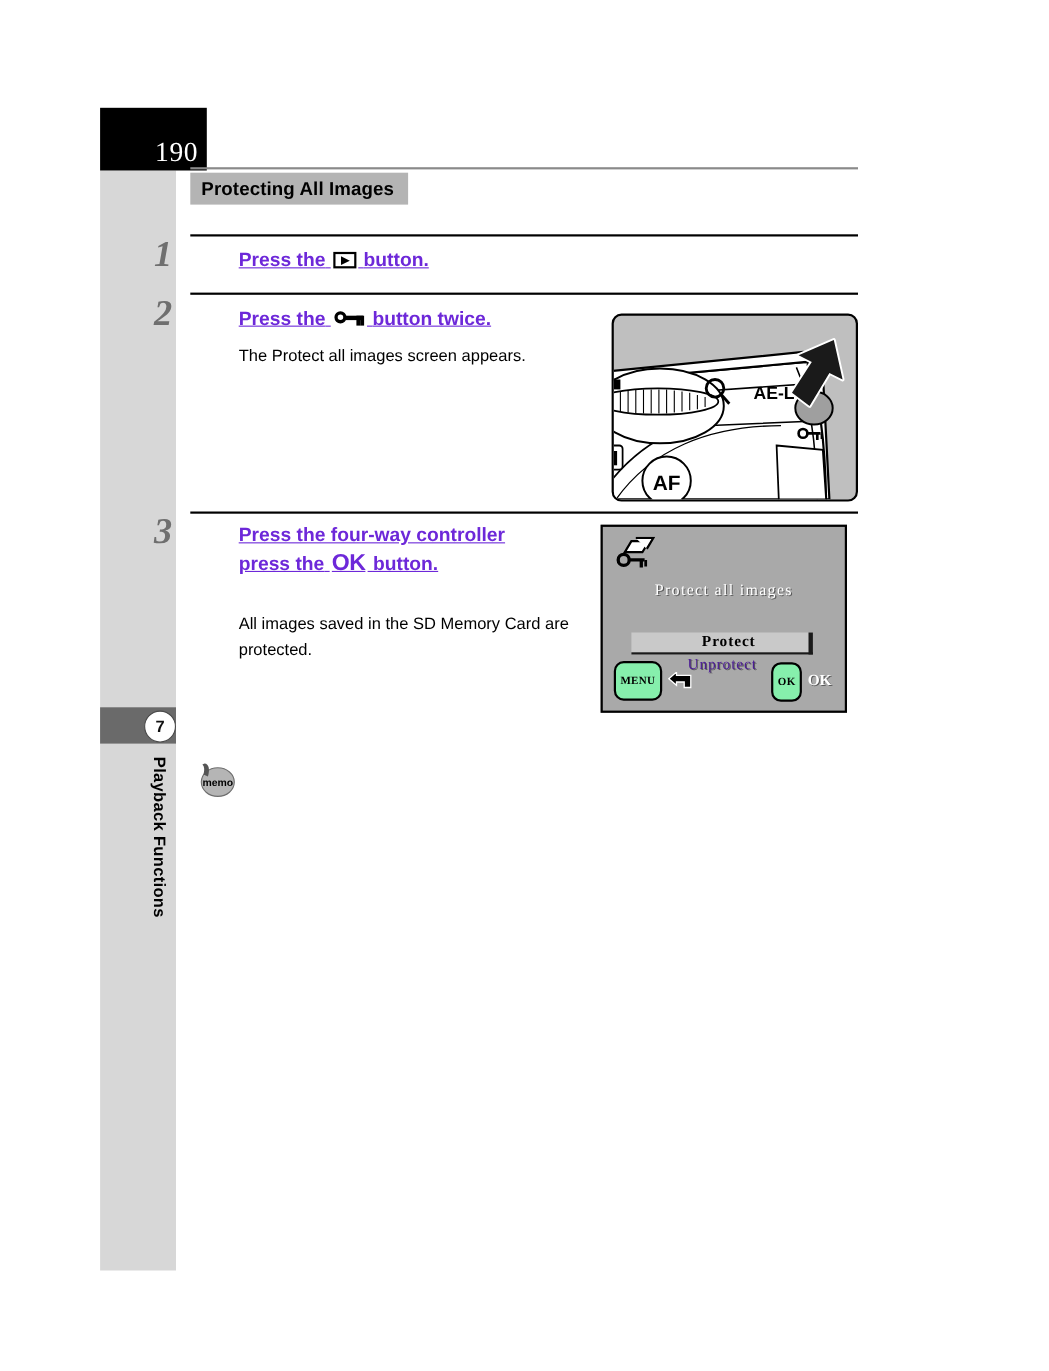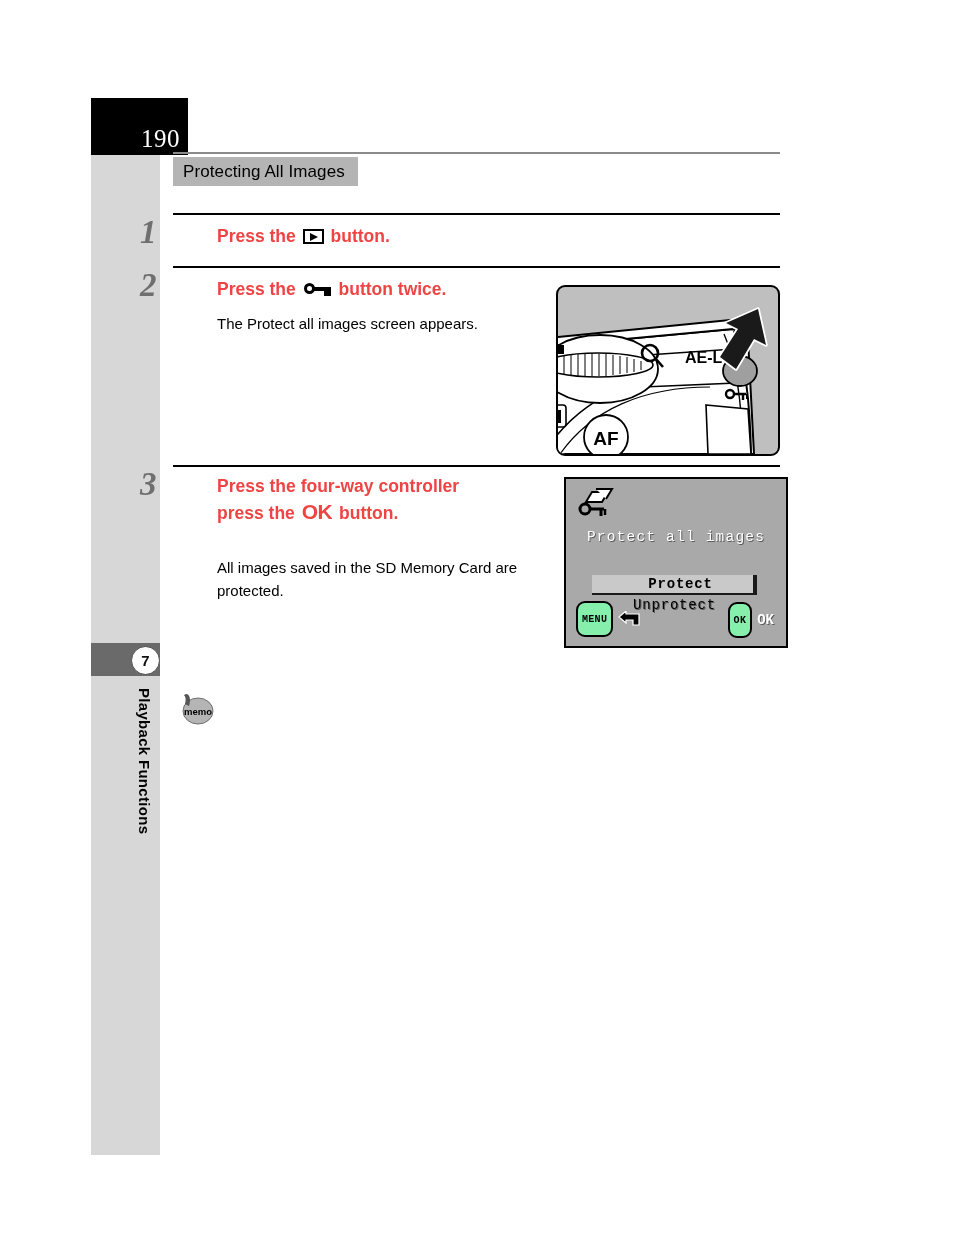--- a/index.html
+++ b/index.html
@@ -105,21 +105,21 @@
   #section-heading {
     position: absolute;
     left: 0;
     top: 157px;
     height: 29px;
     background: #b4b4b4;
     padding: 0 13px 0 10px;
     display: inline-flex;
     align-items: center;
     font-size: 17px;
-    font-weight: normal;
+    font-weight: bold;
     color: #000;
     letter-spacing: 0.1px;
   }
 
   
   .step-num {
     position: absolute;
     left: -33px;
     font-family: "Liberation Serif", serif;
     font-style: italic;
@@ -133,22 +133,23 @@
     left: 0;
     width: 607px;
     height: 1.5px;
     background: #000;
   }
   .step-title {
     position: absolute;
     left: 44px;
     font-size: 17.5px;
     font-weight: bold;
-    color: #ef4444;
+    color: #6d28d9;
     line-height: 25px;
+    text-decoration: underline;
   }
   .step-body {
     position: absolute;
     left: 44px;
     font-size: 15px;
     color: #000;
     line-height: 23px;
   }
 
   
@@ -227,28 +228,28 @@
     height: 167px;
     background: #bfbfbf;
     border: 2.5px solid #000;
     border-radius: 9px;
     overflow: hidden;
   }
 
   
   #lcd-figure {
     position: absolute;
-    left: 391px;
+    left: 373px;
     top: 477px;
     width: 220px;
     height: 167px;
     background: #a9a9a9;
     border: 2.5px solid #000;
     overflow: hidden;
-    font-family: Liberation Mono, monospace;
+    font-family: Liberation Serif, serif;
   }
   #lcd-icon {
     position: absolute;
     left: 12px;
     top: 9px;
     width: 40px;
     height: 32px;
   }
   #lcd-title {
     position: absolute;
@@ -279,21 +280,21 @@
     font-weight: bold;
     letter-spacing: 0.8px;
     padding-left: 16px;
   }
   #lcd-option-unprotect {
     position: absolute;
     left: 26px;
     top: 118px;
     width: 165px;
     text-align: center;
-    color: #000000;
+    color: #4c1d95;
     font-size: 14px;
     letter-spacing: 0.8px;
     text-shadow: 1px 1px 0 #5a5a5a;
   }
   .lcd-pill {
     display: inline-flex;
     align-items: center;
     justify-content: center;
     border: 2px solid #000;
     border-radius: 9px;

